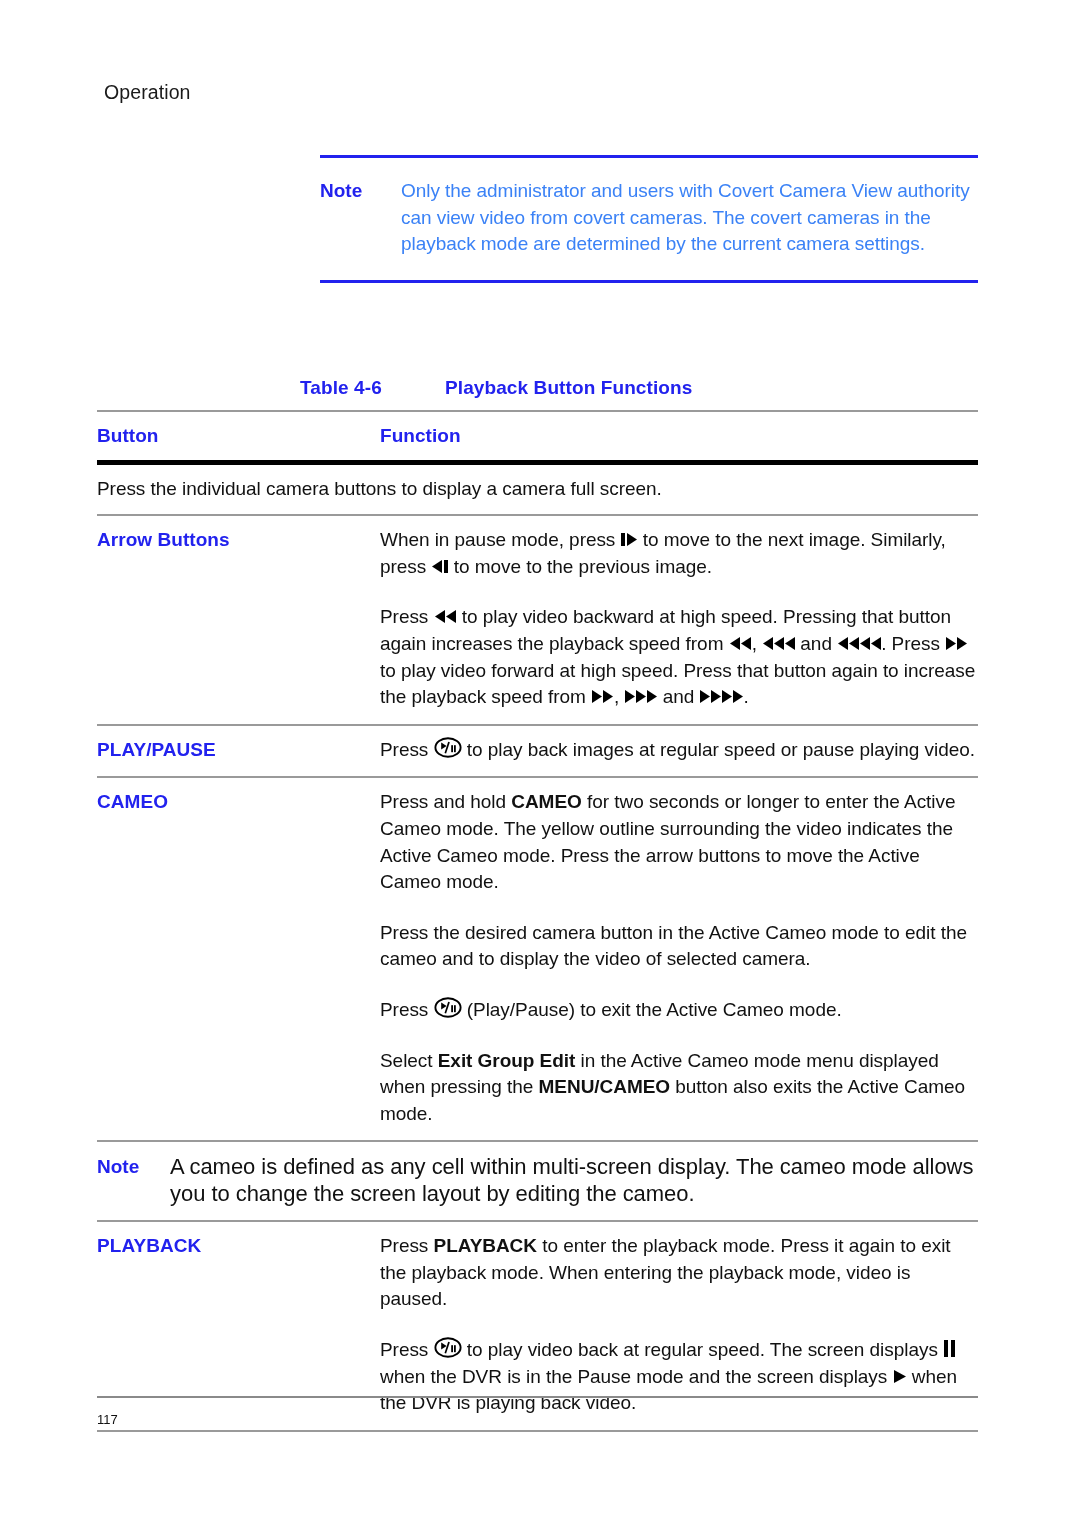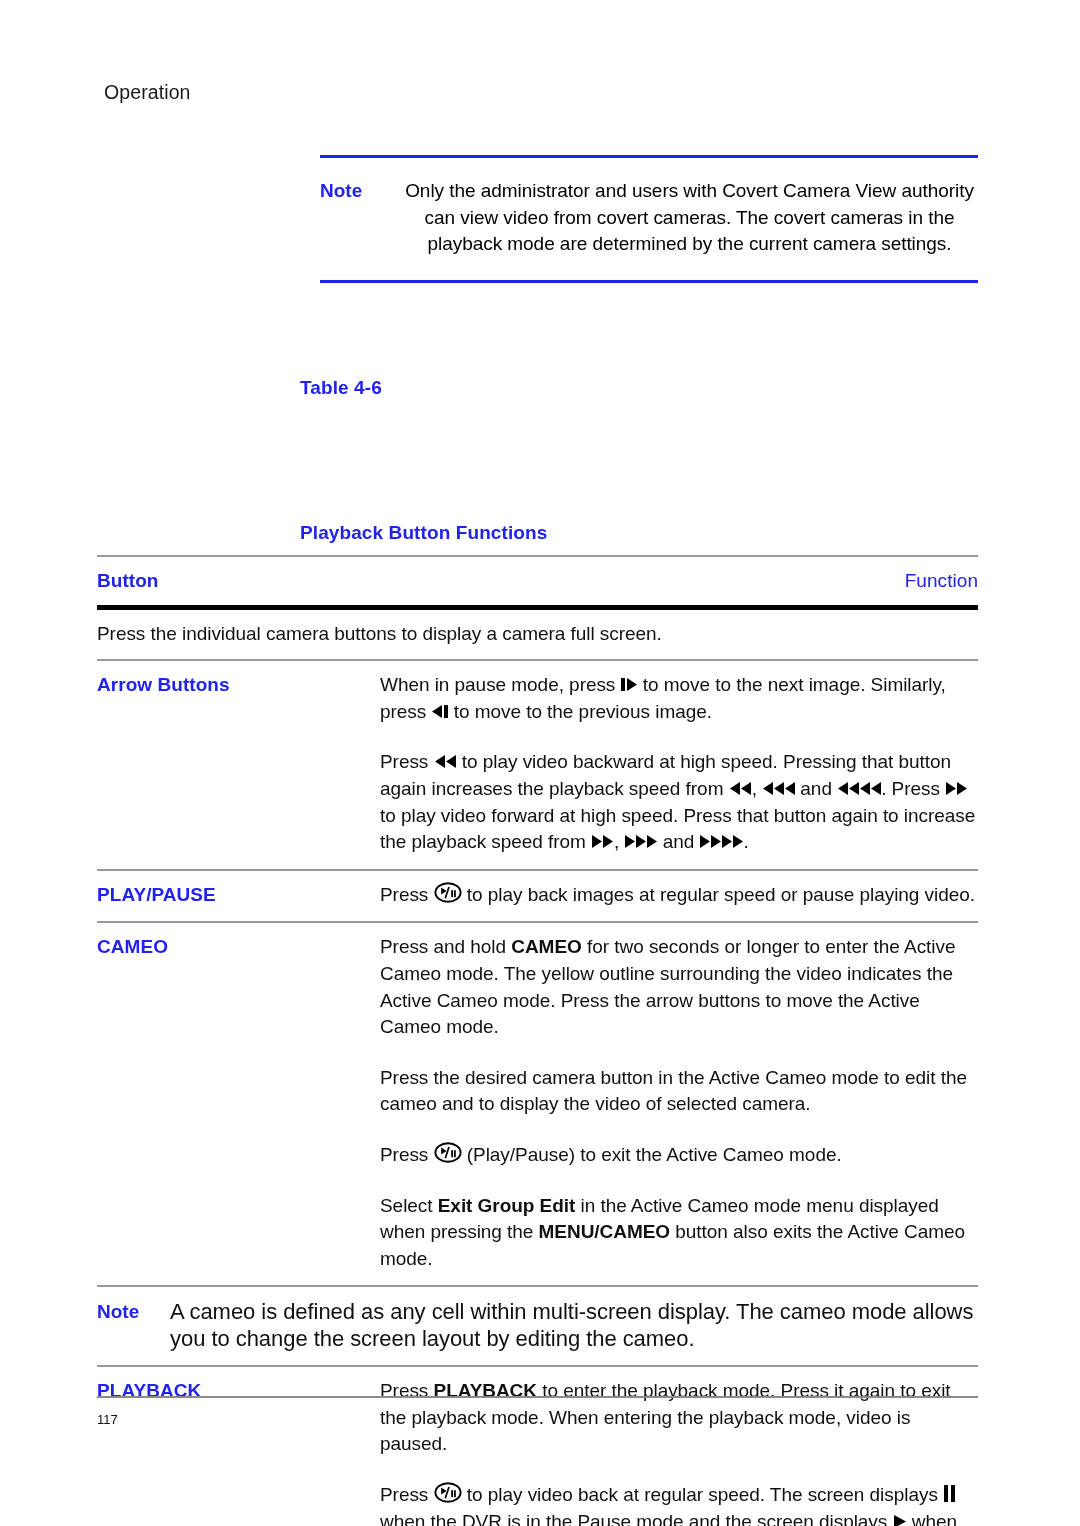--- a/index.html
+++ b/index.html
@@ -55,42 +55,40 @@
     color: #2222ee;
     font-weight: bold;
     font-size: 19px;
     width: 81px;
     flex: 0 0 81px;
     line-height: 26.5px;
   }
   .note-text {
     font-size: 19px;
     line-height: 26.5px;
-    color: #000000;
+    color: #3b82f6;
     flex: 1 1 auto;
     letter-spacing: -0.05px;
-    text-align: center;
   }
 
   
   .table-wrap {
     position: absolute;
     left: 97px;
     top: 377px;
     width: 881px;
   }
   .table-caption {
     display: flex;
     color: #2222ee;
     font-weight: bold;
     font-size: 19px;
     padding-left: 203px;
     padding-bottom: 11px;
     letter-spacing: 0.1px;
-    flex-direction: column;
   }
   .cap-num { width: 145px; flex: 0 0 145px; }
   .cap-title { flex: 1 1 auto; }
 
   .rule-gray {
     height: 0;
     border-top: 2px solid #9a9a9a;
     width: 100%;
   }
   .rule-black {
@@ -113,21 +111,21 @@
     letter-spacing: 0.05px;
   }
   .tcol-fn {
     flex: 1 1 auto;
     font-size: 19px;
     line-height: 26.6px;
     color: #111111;
     letter-spacing: -0.05px;
   }
   .head-row { padding: 11px 0 10px 0; }
-  .head-row .tcol-fn { color: #2222ee; font-weight: normal; letter-spacing: 0.05px; text-align: right; }
+  .head-row .tcol-fn { color: #2222ee; font-weight: bold; letter-spacing: 0.05px; }
 
   .row-pad-1 { padding: 11px 0 12px 0; }   
   .row-pad-n { padding: 11px 0 13px 0; }
   .para + .para { margin-top: 24px; }
 
   
   .note-row {
     display: flex;
     padding: 12px 0 13px 0;
   }

